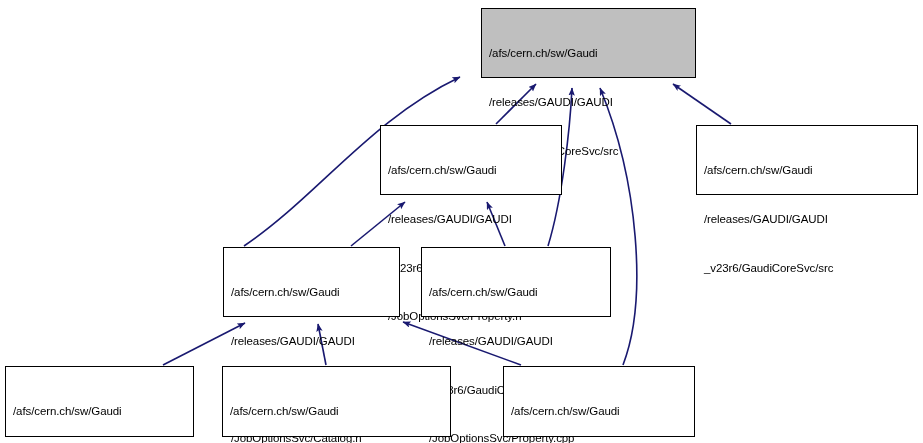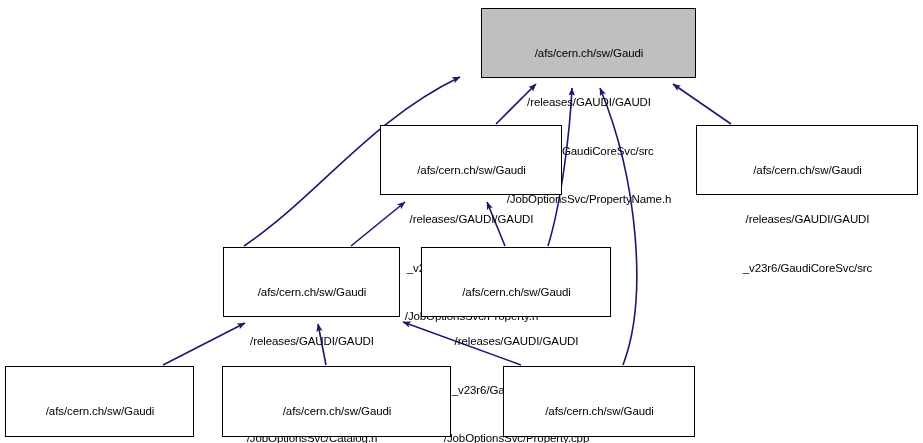--- a/index.html
+++ b/index.html
@@ -29,21 +29,20 @@
     box-sizing: border-box;
     border: 1px solid #000000;
     background: #ffffff;
     padding: 4px 6px 3px 7px;
     font-family: "Liberation Sans", sans-serif;
     font-size: 11.5px;
     line-height: 16.2px;
     color: #000000;
     white-space: pre;
     letter-spacing: -0.1px;
-    text-align: center;
   }
   .node.root {
     background: #bfbfbf;
     border: 1px solid #000000;
   }
   .node .line {
     display: block;
   }
 </style>
 </head>
@@ -76,21 +75,20 @@
 
     <path d="M 326,365 L 318,324" fill="none" stroke="#191970" stroke-width="1.6" marker-end="url(#arrowhead)"></path>
 
     <path d="M 521,365 L 403,322" fill="none" stroke="#191970" stroke-width="1.6" marker-end="url(#arrowhead)"></path>
   </svg>
 
   <div class="node root" style="left:481px; top:8px; width:215px; height:70px;">
     <span class="line">/afs/cern.ch/sw/Gaudi</span>
     <span class="line">/releases/GAUDI/GAUDI</span>
     <span class="line">_v23r6/GaudiCoreSvc/src</span>
-    <span class="line">/JobOptionsSvc/PropertyName.h</span>
   </div>
 
   <div class="node" style="left:380px; top:125px; width:182px; height:70px;">
     <span class="line">/afs/cern.ch/sw/Gaudi</span>
     <span class="line">/releases/GAUDI/GAUDI</span>
     <span class="line">_v23r6/GaudiCoreSvc/src</span>
     <span class="line">/JobOptionsSvc/Property.h</span>
   </div>
 
   <div class="node" style="left:696px; top:125px; width:222px; height:70px;">

